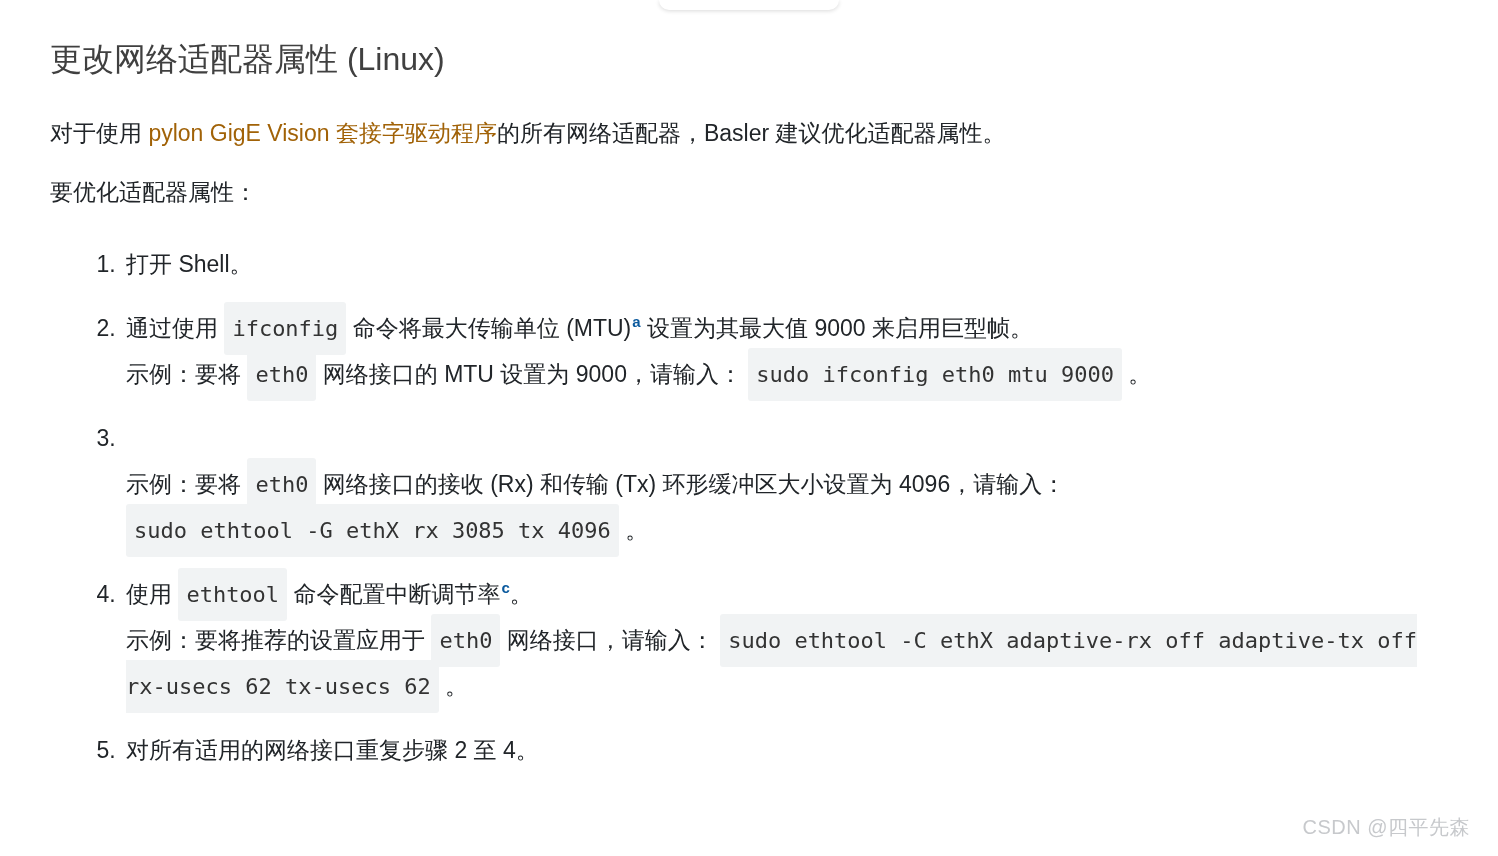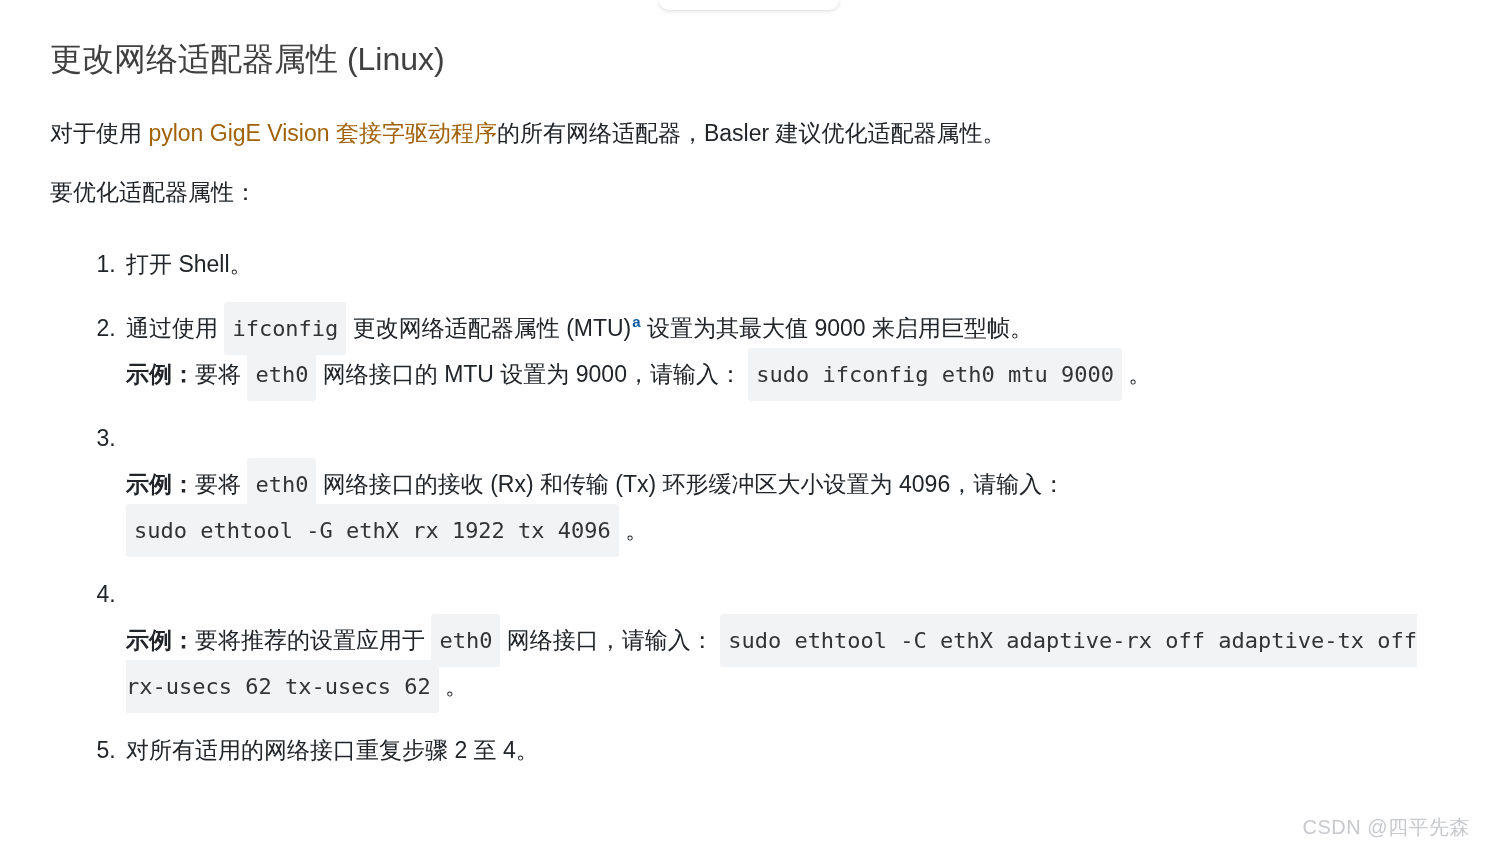--- a/index.html
+++ b/index.html
@@ -41,21 +41,21 @@
       font-size: 22px;
       color:#333;
     }
     sup.fn {
       color:#0b5a9e;
       font-weight:700;
       font-size: 15px;
       vertical-align: super;
       margin-left:1px;
     }
-    strong { font-weight:700;margin-top:21px; }
+    strong { font-weight:400;margin-top:21px; }
     .watermark {
       position:absolute;
       right:28px;
       bottom:12px;
       font-size:20px;
       color:#c7c9cc;
       font-family: Arial, "Microsoft YaHei", sans-serif;
       letter-spacing:0.5px;
       user-select:none;
     }
@@ -87,36 +87,38 @@
 <p class="intro2">要优化适配器属性：</p>
 
 <ol class="steps">
 
   <li>
     <span>打开 Shell。</span>
   </li>
 
   <li>
     <span class="line">
-      <span>通过使用 </span><code>ifconfig</code><span> 更改网络适配器属性 (MTU)</span><sup class="fn">a</sup><span> 设置为其最大值 9000 来启用巨型帧。</span>
+      <span>通过使用 </span><code>ifconfig</code><span> 命令将最大传输单位 (MTU)</span><sup class="fn">a</sup><span> 设置为其最大值 9000 来启用巨型帧。</span>
     </span><br>
     <span class="line">
       <strong>示例：</strong><span>要将 </span><code>eth0</code><span> 网络接口的 MTU 设置为 9000，请输入：</span> <code>sudo ifconfig eth0 mtu 9000</code><span> 。</span>
     </span>
   </li>
 
   <li>
     <br>
     <span class="line">
-      <strong>示例：</strong><span>要将 </span><code>eth0</code><span> 网络接口的接收 (Rx) 和传输 (Tx) 环形缓冲区大小设置为 4096，请输入：</span><br><code>sudo ethtool -G ethX rx 1922 tx 4096</code><span> 。</span>
+      <strong>示例：</strong><span>要将 </span><code>eth0</code><span> 网络接口的接收 (Rx) 和传输 (Tx) 环形缓冲区大小设置为 4096，请输入：</span><br><code>sudo ethtool -G ethX rx 3085 tx 4096</code><span> 。</span>
     </span>
   </li>
 
   <li>
-    <br>
+    <span class="line">
+      <span>使用 </span><code>ethtool</code><span> 命令配置中断调节率</span><sup class="fn">c</sup><span>。</span>
+    </span><br>
     <span class="line">
       <strong>示例：</strong><span>要将推荐的设置应用于 </span><code>eth0</code><span> 网络接口，请输入：</span> <code>sudo ethtool -C ethX adaptive-rx off adaptive-tx off rx-usecs 62 tx-usecs 62</code><span> 。</span>
     </span>
   </li>
 
   <li>
     <span>对所有适用的网络接口重复步骤 2 至 4。</span>
   </li>
 
 </ol>

